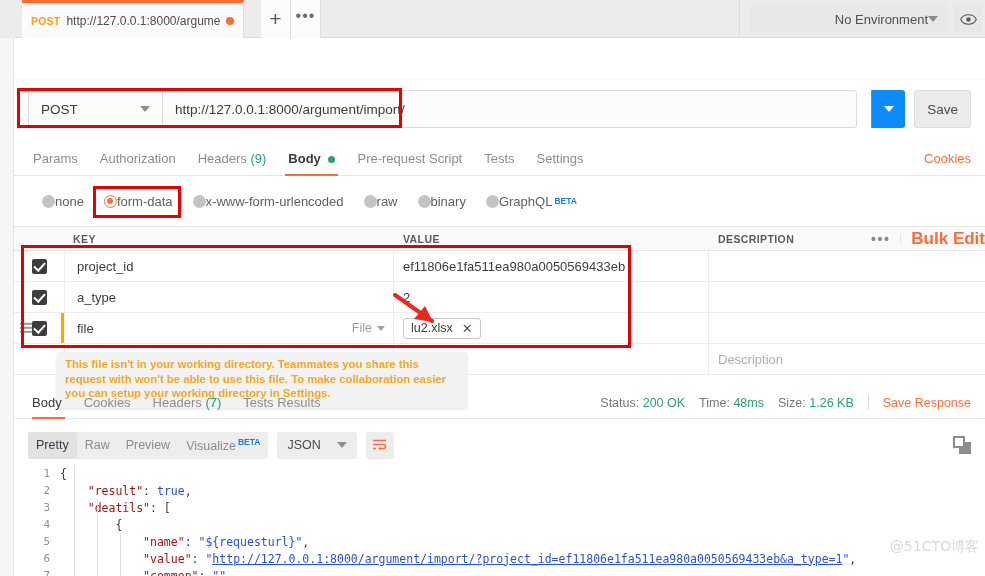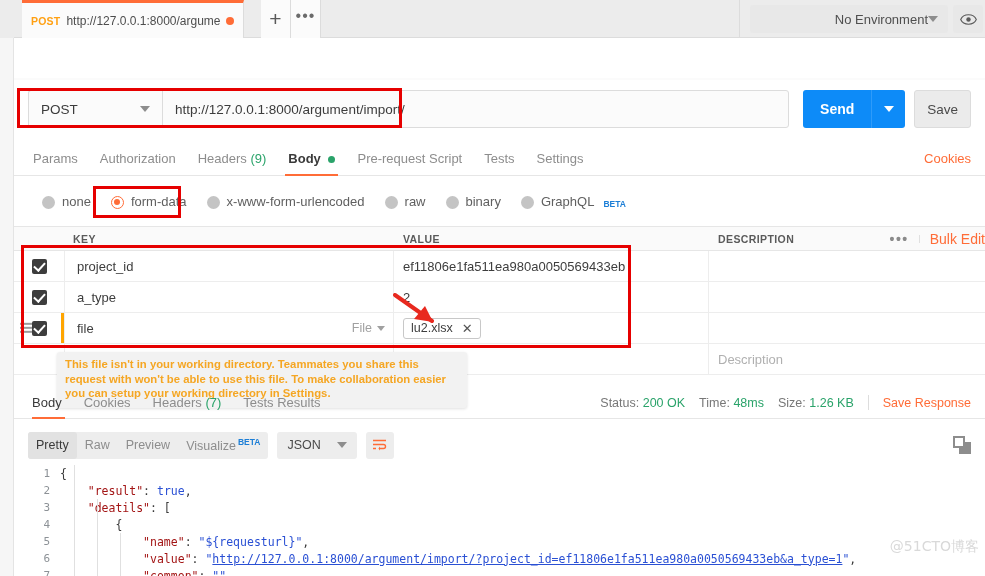--- a/index.html
+++ b/index.html
@@ -100,21 +100,21 @@
   .subtab:first-child { padding-left: 5px; }
   .subtab.active { color: #3a3a3a; font-weight: bold; }
   .subtab.active:after { content:""; position:absolute; left: 8px; right: 8px; bottom: -1px; height: 2px; background:#ff6c37; }
   .subtab .cnt { color: #2aa36a; }
   .green-dot { display:inline-block; width:7px; height:7px; border-radius:50%; background:#2aa36a; margin-left:4px; vertical-align:middle; }
   .cookies-link { margin-left: auto; color: #ff6c37; font-size: 13px; padding-bottom: 9px; }
 
   
   .bodytypes { position: absolute; left: 14px; top: 176px; right: 0; height: 50px;
                display: flex; align-items: center; padding: 0 20px; gap: 4px; }
-  .radio-item { display: flex; align-items: flex-end; gap: 7px; font-size: 13px; color: #606060; padding: 4px 8px; }
+  .radio-item { display: flex; align-items: center; font-size: 13px; color: #606060; padding: 4px 8px; }
   .radio { width: 13px; height: 13px; border-radius: 50%; background: #c4c4c4; flex: none; position: relative; }
   .radio.on { background: #fff; border: 1px solid #ff6c37; }
   .radio.on:after { content:""; position:absolute; left:2.5px; top:2.5px; width:6px; height:6px; border-radius:50%; background:#ff6c37; }
   .beta { color: #1c7ed6; font-size: 8.5px; font-weight: bold; vertical-align: super; margin-left: 2px; }
 
   
   .fd-table { position: absolute; left: 14px; top: 226px; right: 0; }
   .fd-head { display: flex; height: 25px; background: #fafafa; border-top: 1px solid #e6e6e6;
              border-bottom: 1px solid #e6e6e6; align-items: center;
              font-size: 10.5px; font-weight: bold; color: #5a5a5a; letter-spacing: .4px; }
@@ -135,21 +135,21 @@
   .key-type { margin-left: auto; display:flex; align-items:center; gap:5px; color:#a0a0a0; font-size: 12.5px; }
   .key-type i { width:0;height:0;border-left:4px solid transparent;border-right:4px solid transparent;
                 border-top:5px solid #a0a0a0; display:block; }
   .file-chip { display:flex; align-items:center; gap: 9px; border:1px solid #c8c8c8; border-radius:3px;
                padding: 2px 7px; font-size: 12.5px; color:#3d3d3d; background:#fff; }
   .file-chip .x { color:#555; font-size: 13px; }
   .placeholder-row { color: #b0b0b0; }
   .head-more { margin-left:auto; display:flex; align-items:center; gap:0; }
   .head-more .dots { color:#8a8a8a; font-size: 14px; letter-spacing:1.5px; padding: 0 10px;
                      border-right:1px solid #e0e0e0; line-height: 8px; }
-  .head-more .bulk { color:#ff6c37; font-size: 14px; font-weight: normal; padding-left: 10px; letter-spacing: 0; text-align: right; }
+  .head-more .bulk { color:#ff6c37; font-size: 17px; font-weight: bold; padding-left: 10px; letter-spacing: 0; text-align: right; }
 
   
   .warn-tip {
     position: absolute; left: 57px; top: 352px; width: 410px;
     background: #f2f2f2; border-radius: 3px; padding: 5px 8px 7px 8px;
     color: #f5a623; font-size: 11.3px; font-weight: bold; line-height: 14.5px;
     box-shadow: 0 1px 3px rgba(0,0,0,.12);
   }
 
   
@@ -245,21 +245,20 @@
     </div>
   </div>
 
   <div class="urlbar">
     <div class="method-select">
       <span>POST</span>
       <span class="caret"></span>
     </div>
     <div class="url-input">http://127.0.0.1:8000/argument/import/</div>
     <div class="send-grp">
-      <div class="send-btn">Send</div>
       <div class="send-caret">
           <i></i>
         </div>
     </div>
     <div class="save-btn">Save</div>
   </div>
 
   <div class="subtabs">
     <div class="subtab">
       <span>Params</span>

